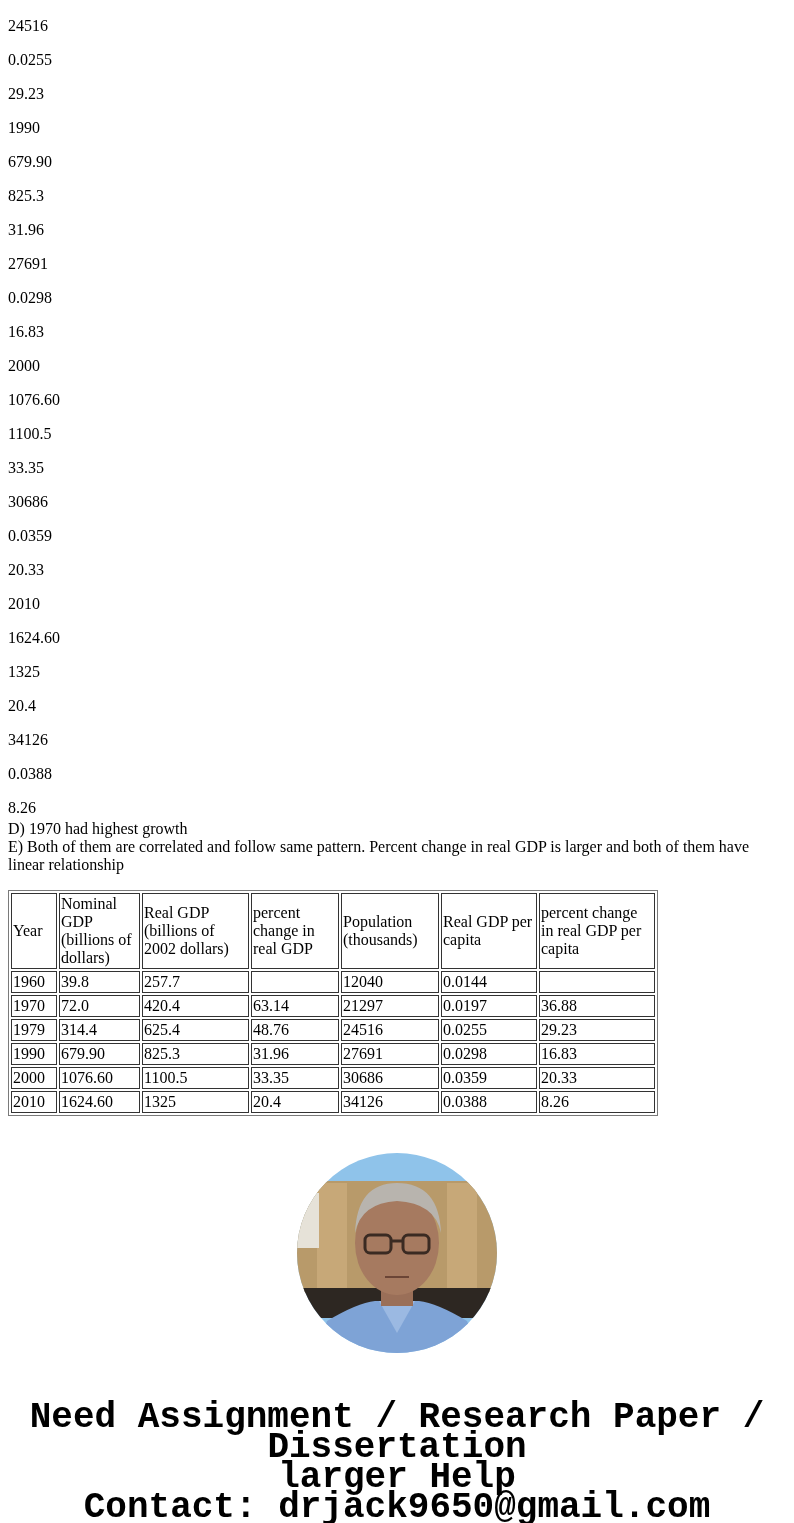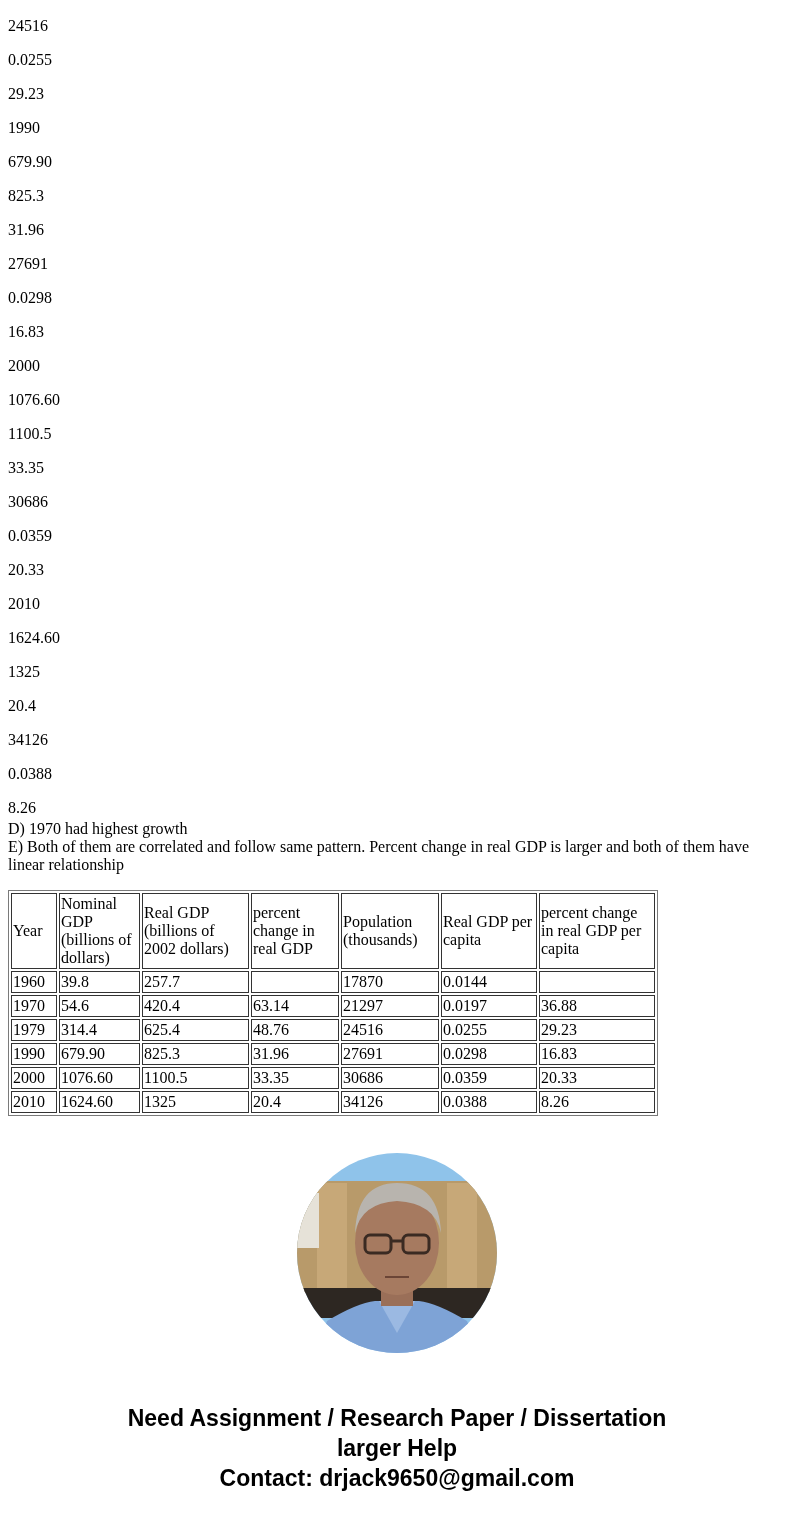--- a/index.html
+++ b/index.html
@@ -64,23 +64,23 @@
       border-radius: 50%;
       overflow: hidden;
     }
     .avatar-wrap svg { display: block; }
     .promo {
       position: absolute;
       left: 0;
       top: 1403px;
       width: 794px;
       text-align: center;
-      font-family: Liberation Sans, sans-serif;
+      font-family: Liberation Mono, monospace;
       font-weight: bold;
-      font-size: 23px;
+      font-size: 36px;
       line-height: 30px;
       color: #000;
     }
   </style>
 </head>
 <body>
 
 <div class="content">
 
   <div class="stack">
@@ -124,27 +124,27 @@
       <td class="h3">percent change in real GDP</td>
       <td class="h4">Population (thousands)</td>
       <td class="h5">Real GDP per capita</td>
       <td class="h6">percent change in real GDP per capita</td>
     </tr>
     <tr>
       <td>1960</td>
       <td>39.8</td>
       <td>257.7</td>
       <td></td>
-      <td>17870</td>
+      <td>12040</td>
       <td>0.0144</td>
       <td></td>
     </tr>
     <tr>
       <td>1970</td>
-      <td>54.6</td>
+      <td>72.0</td>
       <td>420.4</td>
       <td>63.14</td>
       <td>21297</td>
       <td>0.0197</td>
       <td>36.88</td>
     </tr>
     <tr>
       <td>1979</td>
       <td>314.4</td>
       <td>625.4</td>

